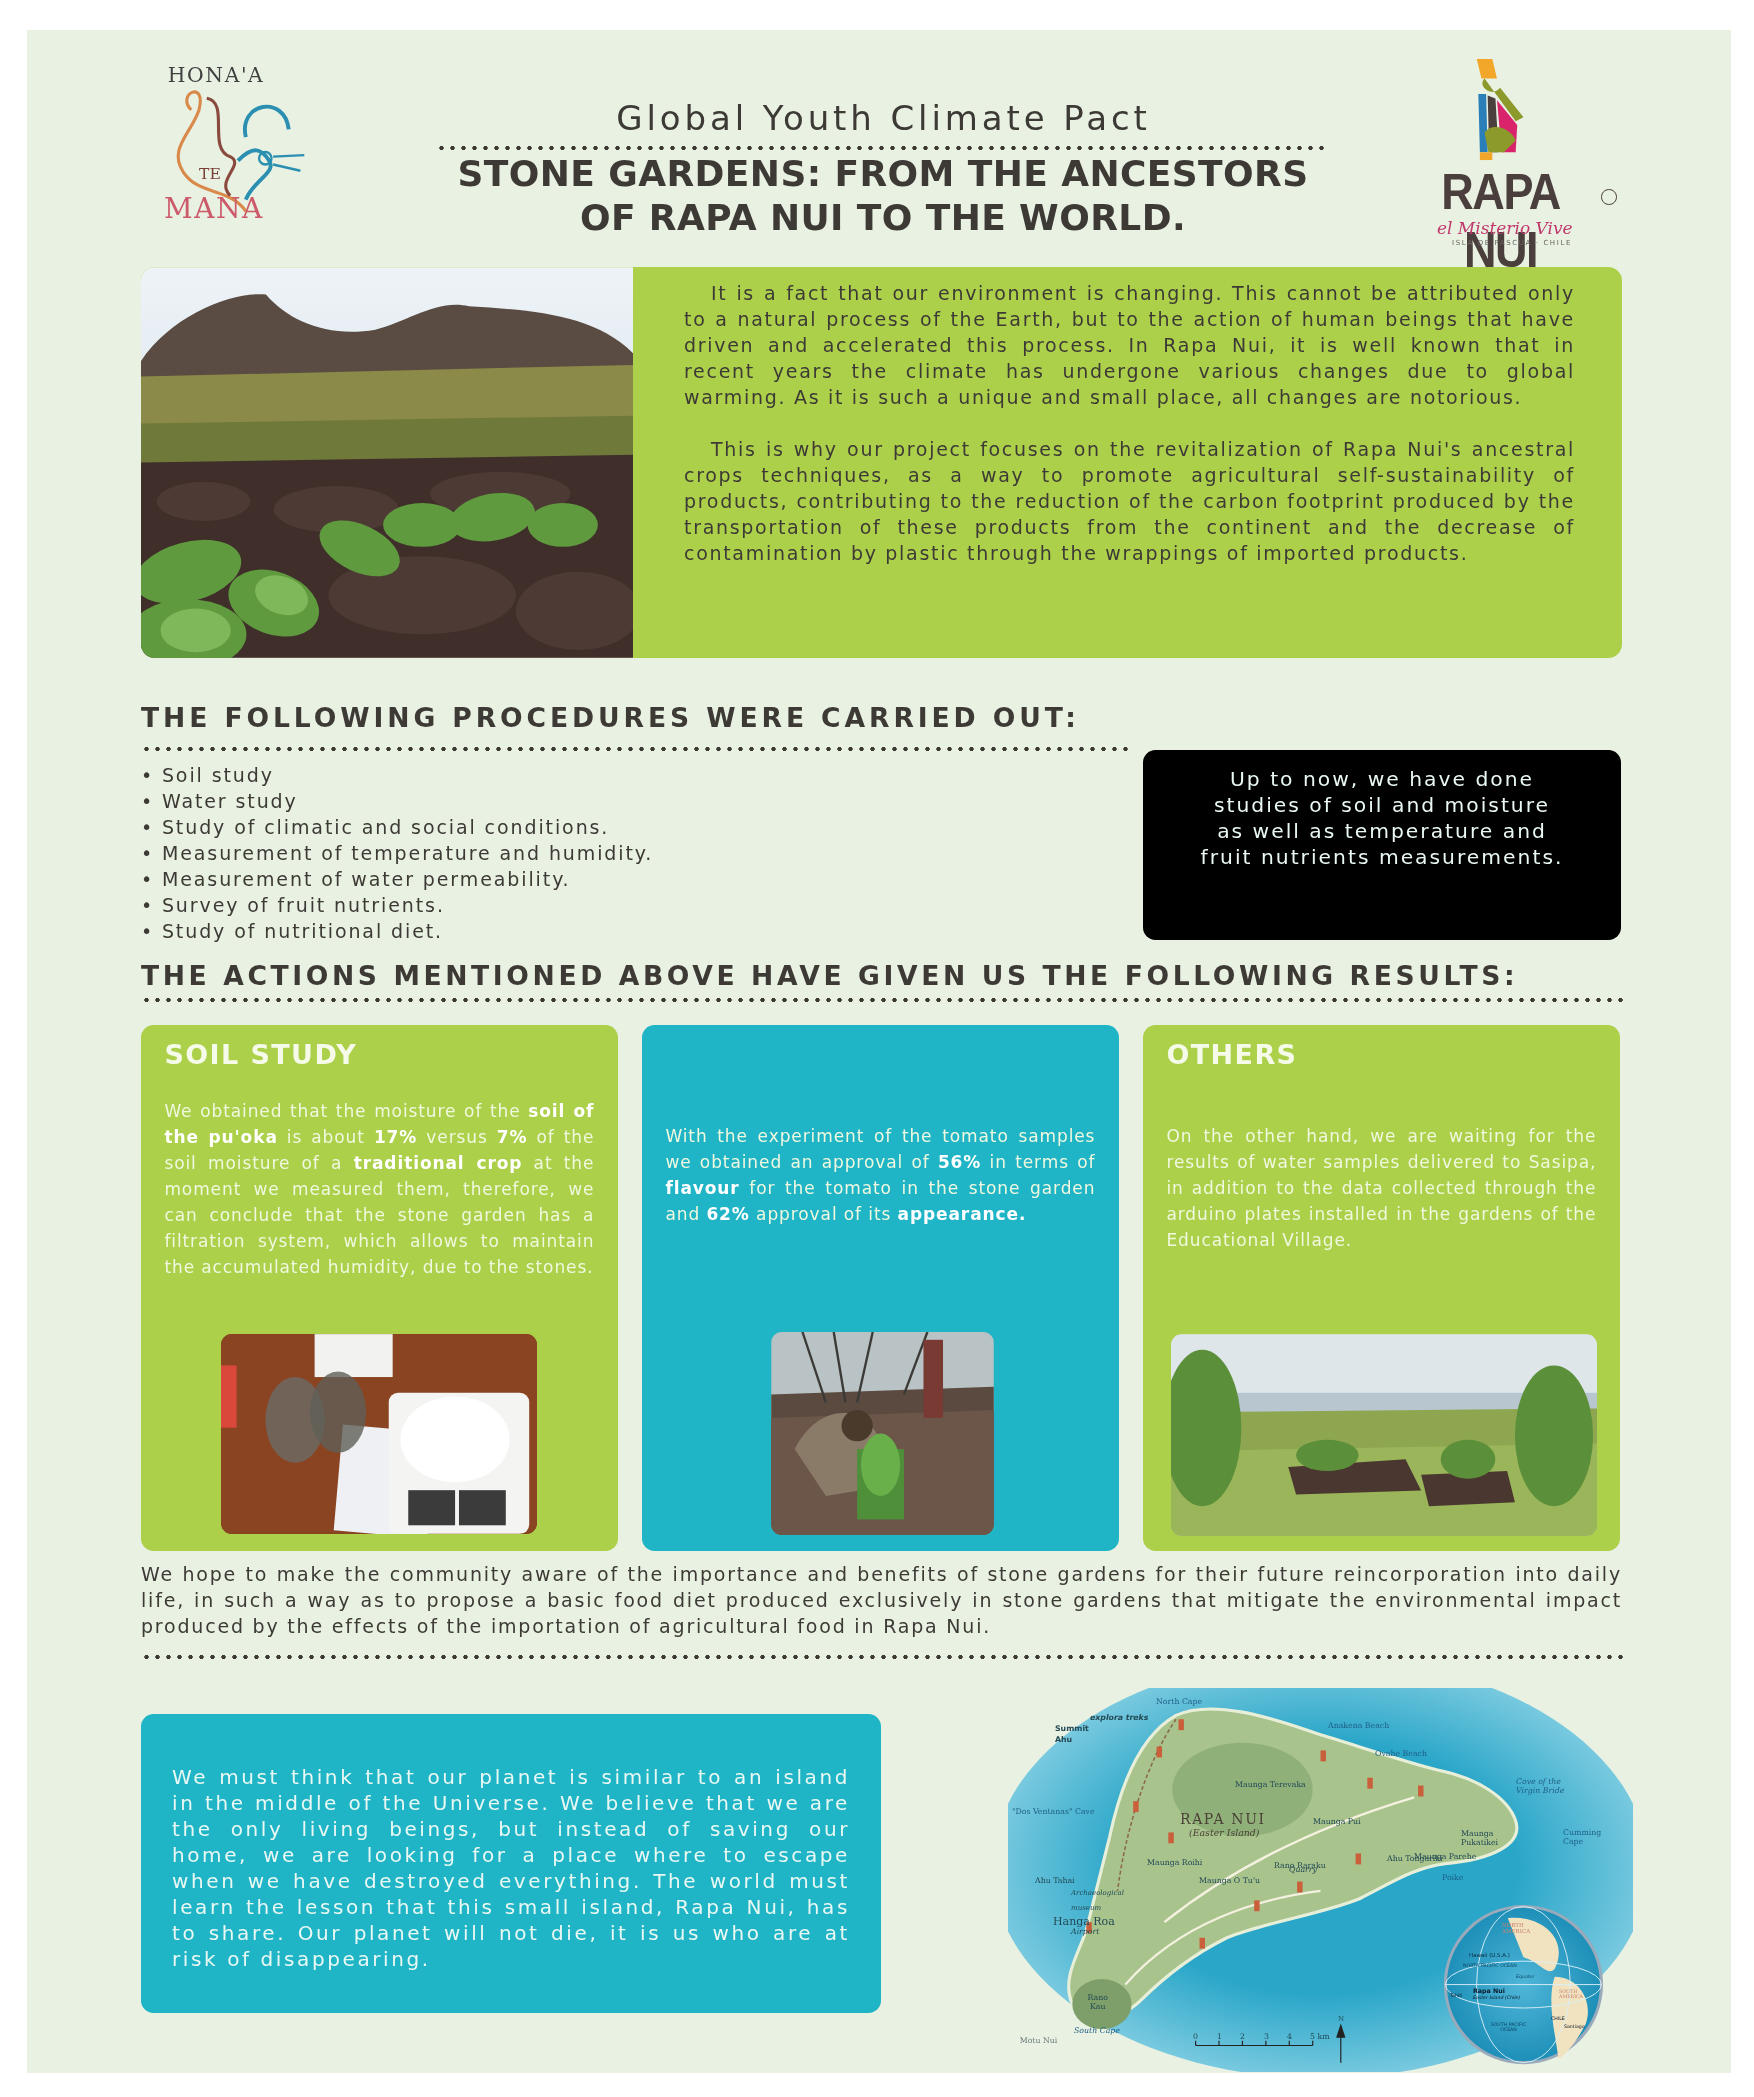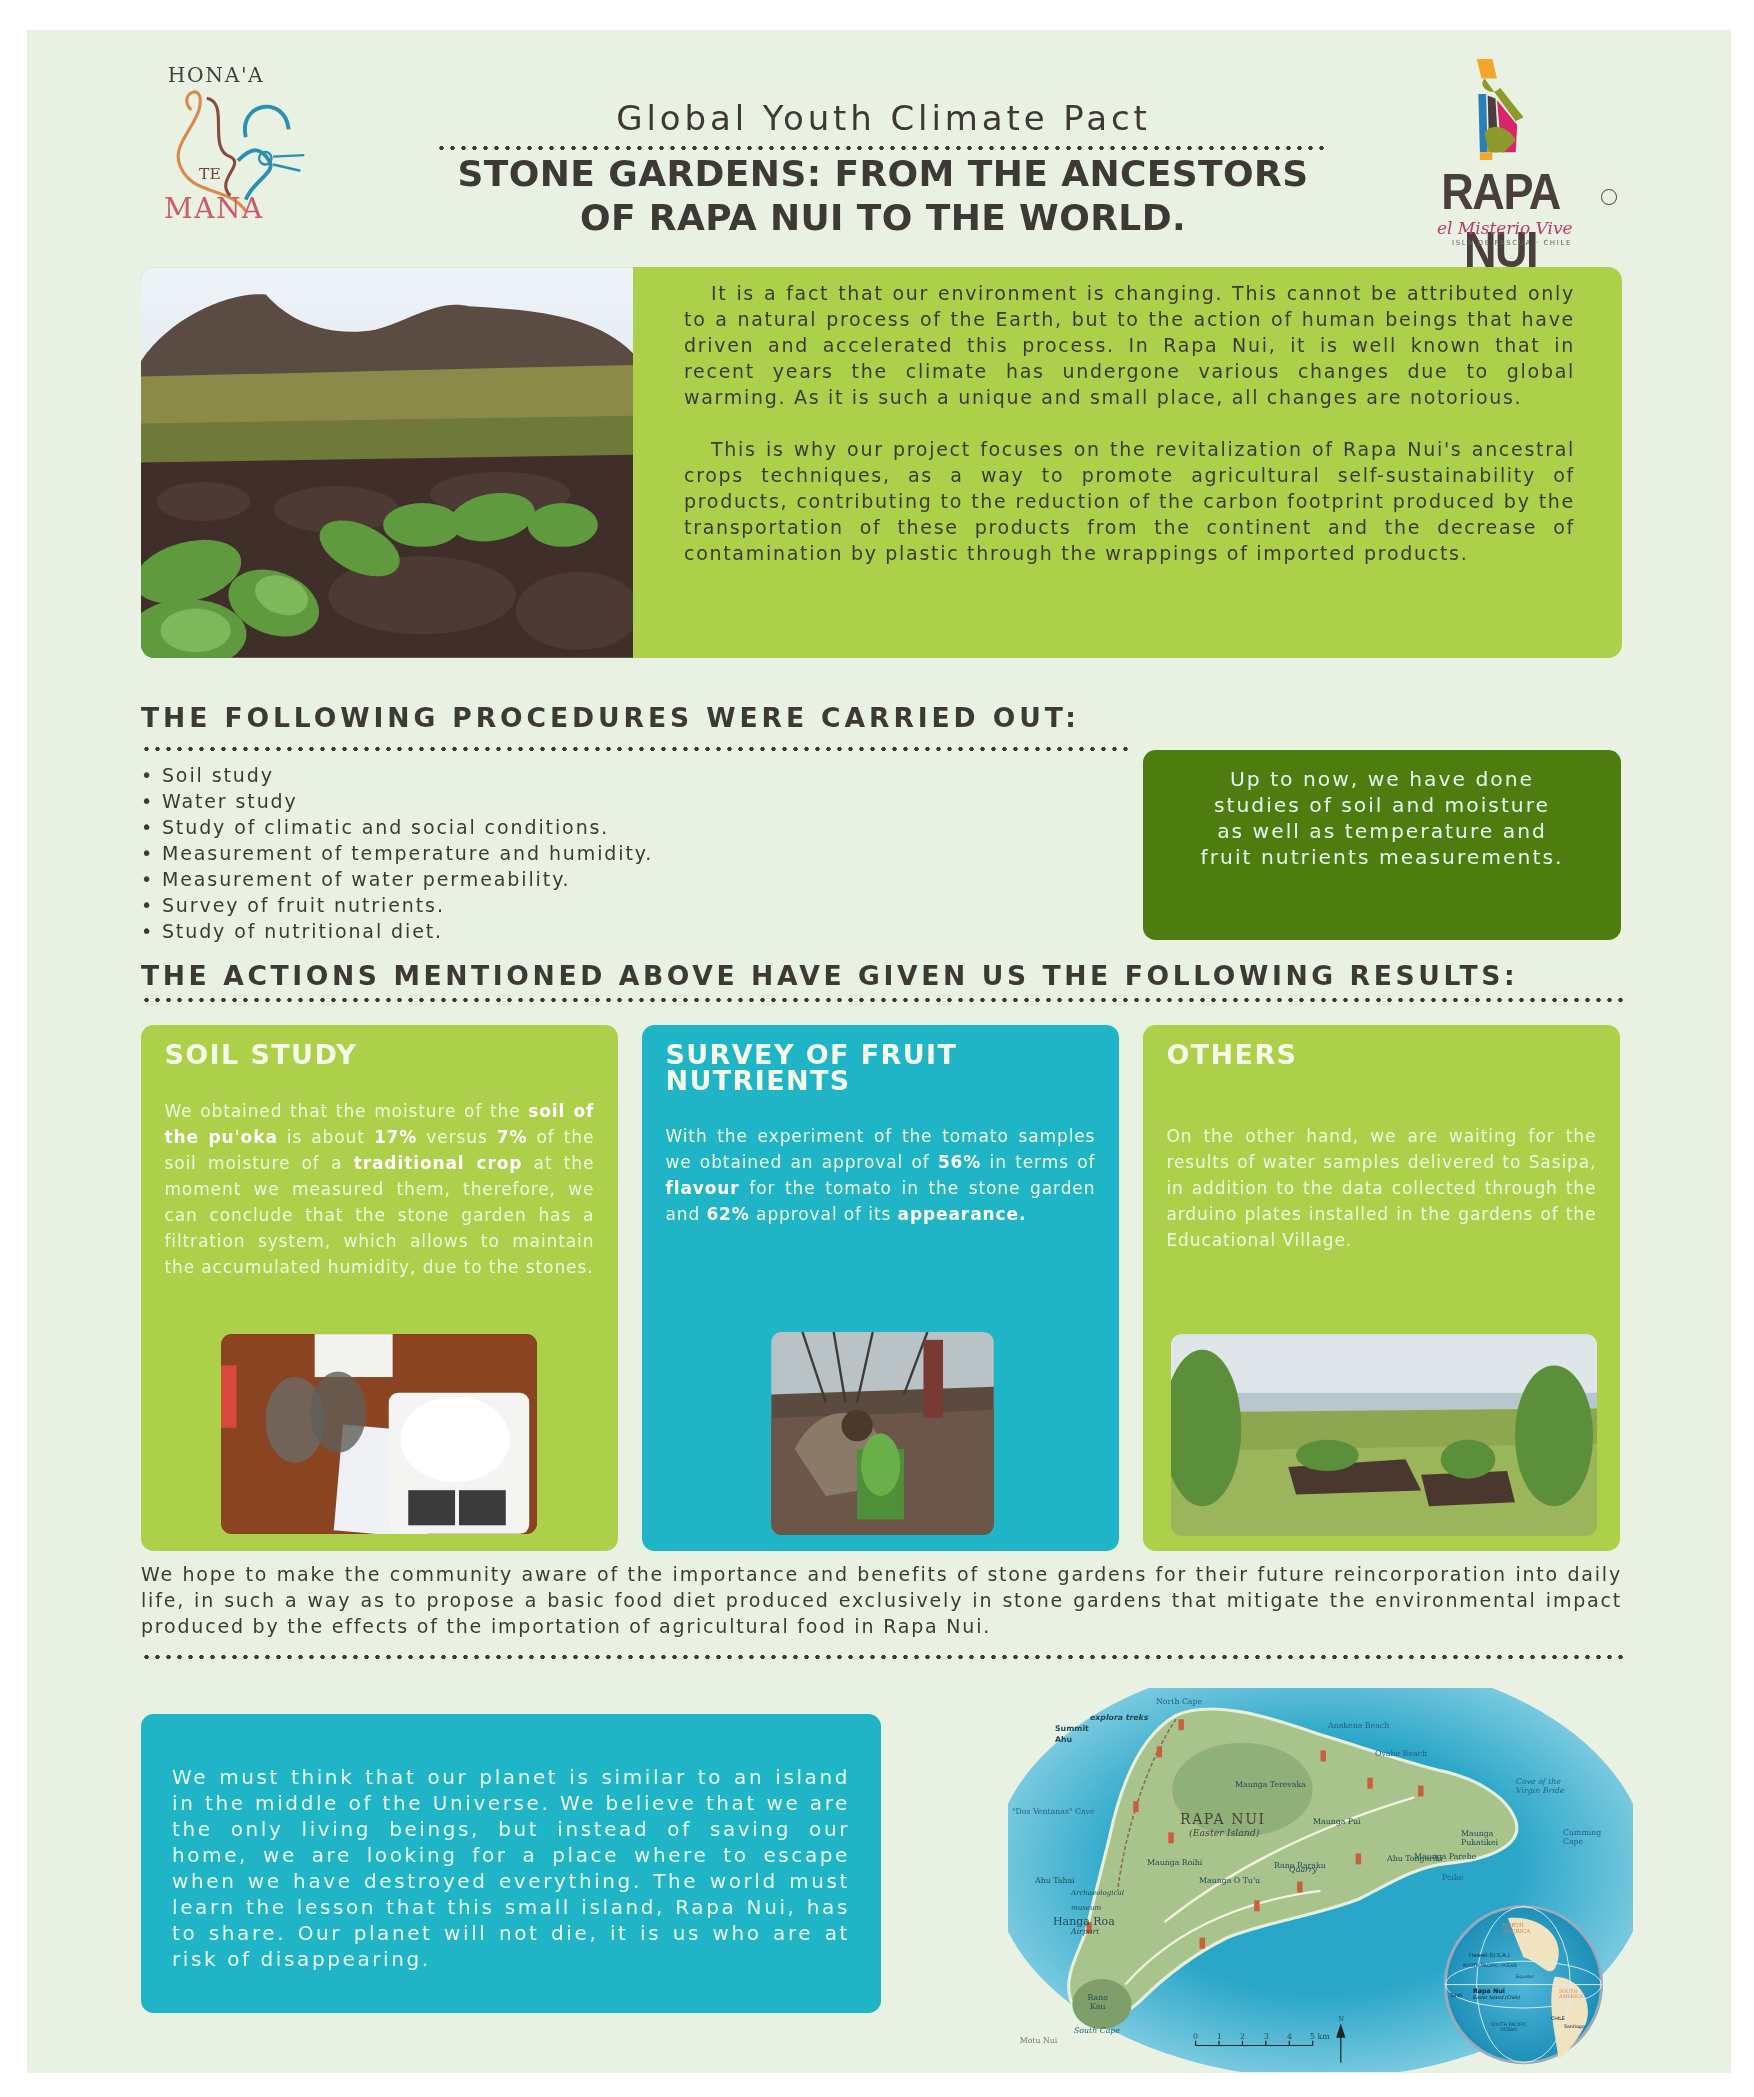--- a/index.html
+++ b/index.html
@@ -37,21 +37,21 @@
     color: #3d3a36; text-align: justify; letter-spacing: 1.7px; }
   .hero-text p { text-indent: 27px; margin-bottom: 26px; }
 
   
   .h-section { position: absolute; font-family: "DejaVu Sans", sans-serif; font-weight: bold; font-size: 26.6px;
     letter-spacing: 3.9px; color: #3d3a36; white-space: nowrap; }
 
   .proc-list { position: absolute; left: 141px; top: 762px; list-style: none; font-size: 19px; line-height: 26px; letter-spacing: 1.9px; color: #3d3a36; }
   .proc-list li::before { content: "\2022"; margin-right: 7.8px; }
 
-  .teal-note { position: absolute; left: 1143px; top: 750px; width: 478px; height: 190px; border-radius: 12.5px; background: #4d7c0f;
+  .teal-note { position: absolute; left: 1143px; top: 750px; width: 478px; height: 190px; border-radius: 12.5px; background: #000000;
     color: #e9f8f3; font-size: 20.3px; line-height: 26px; text-align: center; padding: 15.6px 55px 0; letter-spacing: 2px; }
 
   
   .card { position: absolute; top: 1025px; width: 477px; height: 526px; border-radius: 12.5px; }
   .card.green { background: #acd04a; }
   .card.teal { background: #1fb5c6; }
   .card-title { position: absolute; left: 23.4px; top: 17px; font-family: "DejaVu Sans", sans-serif; font-weight: bold; font-size: 27px;
     line-height: 26px; color: #f6fbe9; letter-spacing: 1.4px; width: 406px; }
   .card-body { position: absolute; left: 23.4px; width: 430px; font-size: 17px; line-height: 26px; color: #f0f8df;
     text-align: justify; letter-spacing: 0.9px; }
@@ -186,21 +186,20 @@
       <rect x="215" y="75" width="180" height="181" rx="12" fill="#f4f4f2"></rect>
       <ellipse cx="300" cy="135" rx="70" ry="55" fill="#ffffff"></ellipse>
       <rect x="240" y="200" width="60" height="45" fill="#3b3b3b"></rect>
       <rect x="305" y="200" width="60" height="45" fill="#3b3b3b"></rect>
       <rect x="0" y="40" width="20" height="80" fill="#d9483a"></rect>
     </svg>
   </div>
 </div>
 
 <div class="card teal" style="left:642px;">
-  <div class="card-title" style="width:344px;">SURVEY OF FRUIT NUTRIENTS</div>
   <div class="card-body" style="top:98px;">
     <span>With the experiment of the tomato samples we obtained an approval of </span><b>56%</b><span> in terms of </span><b>flavour</b><span> for the tomato in the stone garden and </span><b>62%</b><span> approval of its </span><b>appearance.</b>
   </div>
   <div class="card-photo" style="left:129px;top:307px;width:223px;height:203px;">
     <svg width="223" height="203" viewBox="0 0 285 260">
       <rect width="285" height="260" fill="#b9c2c4"></rect>
       <path d="M0 80 L285 70 L285 260 L0 260 Z" fill="#5a4a40"></path>
       <path d="M0 110 L285 100 L285 260 L0 260 Z" fill="#6b5649"></path>
       <g stroke="#3b3a36" stroke-width="3">
           <line x1="40" y1="0" x2="70" y2="90"></line>

